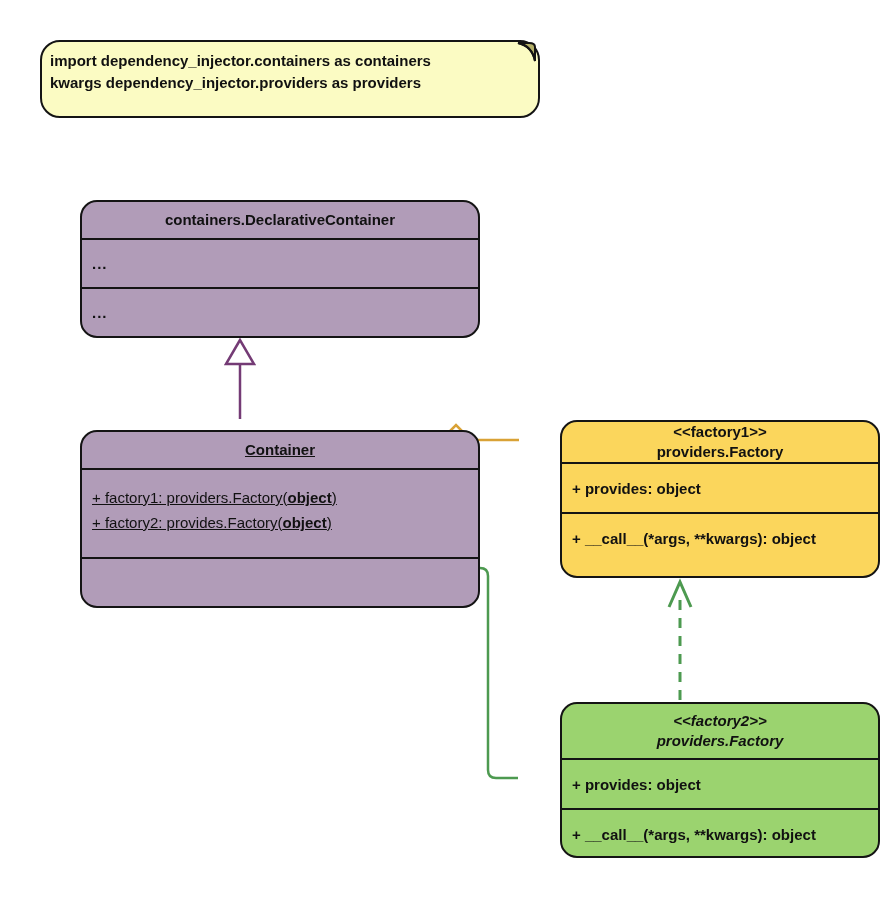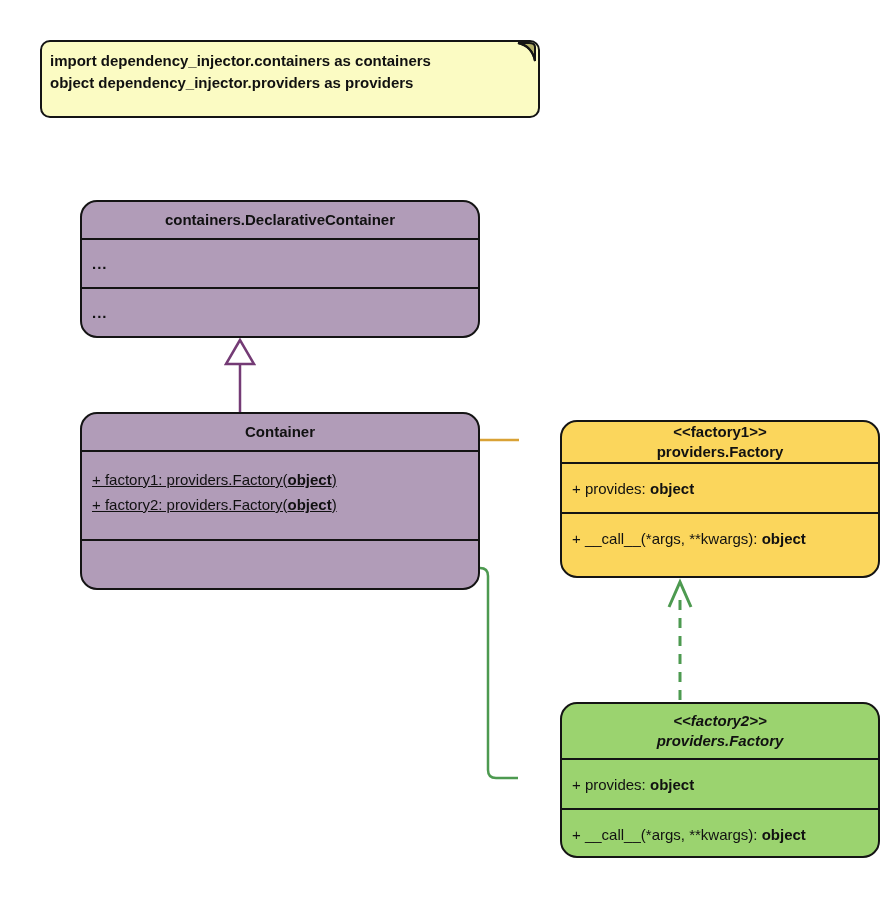--- a/index.html
+++ b/index.html
@@ -6,21 +6,21 @@
   .canvas {
     position:relative; width:880px; height:900px;
     font-family:"Liberation Sans", sans-serif;
     color:#111; overflow:hidden; background:#ffffff;
   }
   .overlay { position:absolute; left:0; top:0; pointer-events:none; }
 
   
   .note {
     position:absolute; left:40px; top:40px; width:500px; height:78px;
-    background:#fbfbc3; border:2.5px solid #141414; border-radius:10px;
+    background:#fbfbc3; border:2.5px solid #141414; border-radius:20px;
     box-sizing:border-box; padding:8px 8px 0 8px;
   }
   .note-line { font-weight:bold; font-size:15px; line-height:22px; white-space:nowrap; }
   .note-fold { position:absolute; right:-1px; top:-1px; }
 
   
   .uml-class {
     position:absolute; border:2.5px solid #141414; border-radius:17px;
     box-sizing:border-box; display:flex; flex-direction:column; overflow:hidden;margin-left:40px;
   }
@@ -35,21 +35,21 @@
   }
   .comp {
     border-top:2px solid #141414; box-sizing:border-box;
     font-size:15px; padding:0 10px; flex:none;
   }
   .comp.center { display:flex; align-items:center; }
   .comp.flexfill { flex:1; }
   .dots { font-weight:bold; letter-spacing:1px; }
   .attrs { padding-top:15px; line-height:25px; }
   .attr-line { text-decoration:underline; white-space:nowrap; }
-  .member { white-space:nowrap; }
+  .member { white-space:nowrap;font-weight:bold; }
 </style>
 </head>
 <body>
 
 <div class="canvas">
 
   <svg class="overlay" width="880" height="900" viewBox="0 0 880 900">
 
     <line x1="240" y1="364" x2="240" y2="419" stroke="#743b75" stroke-width="2.5"></line>
     <polygon points="240,340 226,364 254,364" fill="#ffffff" stroke="#743b75" stroke-width="2.5"></polygon>
@@ -59,42 +59,42 @@
 
     <path d="M472,568 L480,568 Q488,568 488,576 L488,770 Q488,778 496,778 L518,778" fill="none" stroke="#4d9a50" stroke-width="2.5"></path>
     <polygon points="441,568 457,552 473,568 457,584" fill="#ffffff" stroke="#4d9a50" stroke-width="2.5"></polygon>
 
     <line x1="680" y1="700" x2="680" y2="595" stroke="#4d9a50" stroke-width="3" stroke-dasharray="10,8"></line>
     <polyline points="669,607 680,582 691,607" fill="none" stroke="#4d9a50" stroke-width="3"></polyline>
   </svg>
 
   <div class="note">
     <div class="note-line">import dependency_injector.containers as containers</div>
-    <div class="note-line">object dependency_injector.providers as providers</div>
+    <div class="note-line">kwargs dependency_injector.providers as providers</div>
     <svg class="note-fold" width="24" height="24" viewBox="0 0 24 24">
       <path d="M3,2 Q17,5 20,20 L20,6 Q20,2 14,2 Z" fill="#b4b068" stroke="#141414" stroke-width="2"></path>
       <path d="M3,2 Q17,5 20,20" fill="none" stroke="#141414" stroke-width="2"></path>
     </svg>
   </div>
 
   <div class="uml-class purple" style="left:40px; top:200px; width:400px; height:138px;">
     <div class="uml-title" style="height:36px;">containers.DeclarativeContainer</div>
     <div class="comp center flexfill">
       <span class="dots">...</span>
     </div>
     <div class="comp center flexfill">
       <span class="dots">...</span>
     </div>
   </div>
 
-  <div class="uml-class purple" style="left:40px; top:412px; width:400px; height:178px;">
+  <div class="uml-class purple" style="left:40px; top:430px; width:400px; height:178px;text-decoration:underline;">
     <div class="uml-title" style="height:36px;">Container</div>
     <div class="comp attrs" style="height:89px;">
       <div class="attr-line"><span>+ factory1: providers.Factory(</span><b>object</b><span>)</span></div>
-      <div class="attr-line"><span>+ factory2: providers.Factory(</span><b>object</b><span>)</span></div>
+      <div class="attr-line"><span>+ factory2: provides.Factory(</span><b>object</b><span>)</span></div>
     </div>
     <div class="comp flexfill"></div>
   </div>
 
   <div class="uml-class yellow" style="left:520px; top:420px; width:320px; height:158px;">
     <div class="uml-title" style="height:40px;">
       <div>&lt;&lt;factory1&gt;&gt;</div>
       <div>providers.Factory</div>
     </div>
     <div class="comp center member" style="height:50px;">

